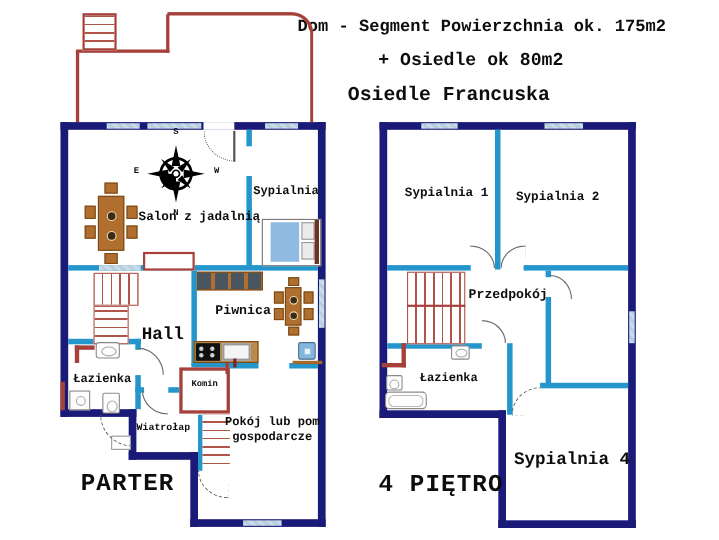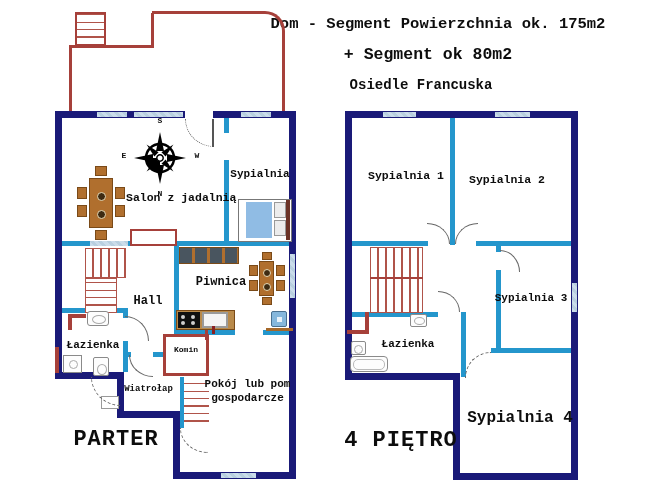--- a/index.html
+++ b/index.html
@@ -26,22 +26,22 @@
   .cab{background:var(--furniture-brown);
        background-image:repeating-linear-gradient(90deg,#49555f 0 12px,var(--furniture-brown) 12px 15px);
        border:1px solid #7a4a18;box-sizing:border-box;}
 </style>
 </head>
 <body>
 
 <div id="stage">
 
   <div class="abs lbl" style="left:235px;top:16px;width:380px;font-size:15.5px;">Dom - Segment Powierzchnia ok. 175m2</div>
-  <div class="abs lbl" style="left:240px;top:46px;width:350px;font-size:16.5px;">+ Segment ok 80m2</div>
-  <div class="abs lbl" style="left:243px;top:77px;width:330px;font-size:14px;">Osiedle Francuska</div>
+  <div class="abs lbl" style="left:240px;top:46px;width:350px;font-size:16.5px;">+ Osiedle ok 80m2</div>
+  <div class="abs lbl" style="left:230px;top:77px;width:330px;font-size:18px;">Osiedle Francuska</div>
 
   <div class="abs" style="left:139px;top:11px;width:133px;height:100px;border-top:3px solid var(--terrace-red);border-right:3px solid var(--terrace-red);border-top-right-radius:20px;box-sizing:border-box;"></div>
   <div class="abs redline" style="left:56px;top:46px;width:3px;height:65px;"></div>
   <div class="abs redline" style="left:56px;top:45px;width:85px;height:3px;"></div>
   <div class="abs redline" style="left:138px;top:13px;width:3px;height:35px;"></div>
   <div class="abs steps-h" style="left:62px;top:12px;width:31px;height:34px;border:2px solid var(--terrace-red);background-color:#fff;box-sizing:border-box;"></div>
 
   <div class="abs wall" style="left:42px;top:111px;width:241px;height:7px;"></div>
   <div class="abs wall" style="left:42px;top:111px;width:7px;height:268px;"></div>
   <div class="abs wall" style="left:276px;top:111px;width:7px;height:368px;"></div>
@@ -162,21 +162,21 @@
   <div class="abs arc arc-bl" style="left:172px;top:119px;width:29px;height:28px;border-style:dotted;"></div>
   <div class="abs" style="left:199px;top:119px;width:1.5px;height:28px;background:#555;"></div>
   <div class="abs arc arc-tr" style="left:112px;top:316px;width:24px;height:25px;"></div>
   <div class="abs arc arc-bl" style="left:116px;top:355px;width:24px;height:22px;"></div>
   <div class="abs arc arc-bl" style="left:78px;top:377px;width:30px;height:29px;border-style:dashed;"></div>
   <div class="abs arc arc-bl" style="left:167px;top:428px;width:28px;height:25px;border-style:dashed;"></div>
 
   <div class="abs lbl" style="left:113px;top:191px;width:100px;font-size:11.5px;">Salon z jadalnią</div>
   <div class="abs lbl" style="left:212px;top:168px;width:70px;font-size:11px;">Sypialnia</div>
   <div class="abs lbl" style="left:168px;top:276px;width:80px;font-size:12px;">Piwnica</div>
-  <div class="abs lbl" style="left:110px;top:295px;width:50px;font-size:12px;">Hall</div>
+  <div class="abs lbl" style="left:110px;top:295px;width:50px;font-size:16px;">Hall</div>
   <div class="abs lbl" style="left:45px;top:339px;width:70px;font-size:11px;">Łazienka</div>
   <div class="abs lbl" style="left:108px;top:384px;width:55px;font-size:9px;">Wiatrołap</div>
   <div class="abs lbl" style="left:177px;top:378px;width:115px;font-size:11px;">Pokój lub pom</div>
   <div class="abs lbl" style="left:43px;top:427px;width:120px;font-size:22px;letter-spacing:1px;">PARTER</div>
   <div class="abs lbl" style="left:177px;top:392px;width:115px;font-size:11px;">gospodarcze</div>
 
   <div class="abs wall" style="left:332px;top:111px;width:233px;height:7px;"></div>
   <div class="abs wall" style="left:332px;top:111px;width:7px;height:269px;"></div>
   <div class="abs wall" style="left:558px;top:111px;width:7px;height:369px;"></div>
   <div class="abs wall" style="left:332px;top:373px;width:115px;height:7px;"></div>
@@ -212,18 +212,18 @@
   </div>
 
   <div class="abs arc arc-tr" style="left:414px;top:223px;width:23px;height:21px;"></div>
   <div class="abs arc arc-tl" style="left:442px;top:223px;width:23px;height:21px;"></div>
   <div class="abs arc arc-tr" style="left:487px;top:250px;width:20px;height:22px;"></div>
   <div class="abs arc arc-tr" style="left:425px;top:291px;width:22px;height:21px;"></div>
   <div class="abs arc arc-tl" style="left:452px;top:352px;width:26px;height:26px;border-style:dashed;"></div>
 
   <div class="abs lbl" style="left:338px;top:169px;width:110px;font-size:11.5px;">Sypialnia 1</div>
   <div class="abs lbl" style="left:439px;top:173px;width:110px;font-size:11.5px;">Sypialnia 2</div>
-  <div class="abs lbl" style="left:463px;top:292px;width:110px;font-size:11px;">Sypialnia 3</div>
+  <div class="abs lbl" style="left:394px;top:262px;width:110px;font-size:12px;">Przedpokój</div>
   <div class="abs lbl" style="left:355px;top:338px;width:80px;font-size:11px;">Łazienka</div>
   <div class="abs lbl" style="left:452px;top:409px;width:110px;font-size:16px;">Sypialnia 4</div>
   <div class="abs lbl" style="left:318px;top:428px;width:140px;font-size:22px;letter-spacing:1px;">4 PIĘTRO</div>
 
 </div>
 
 </body></html>

